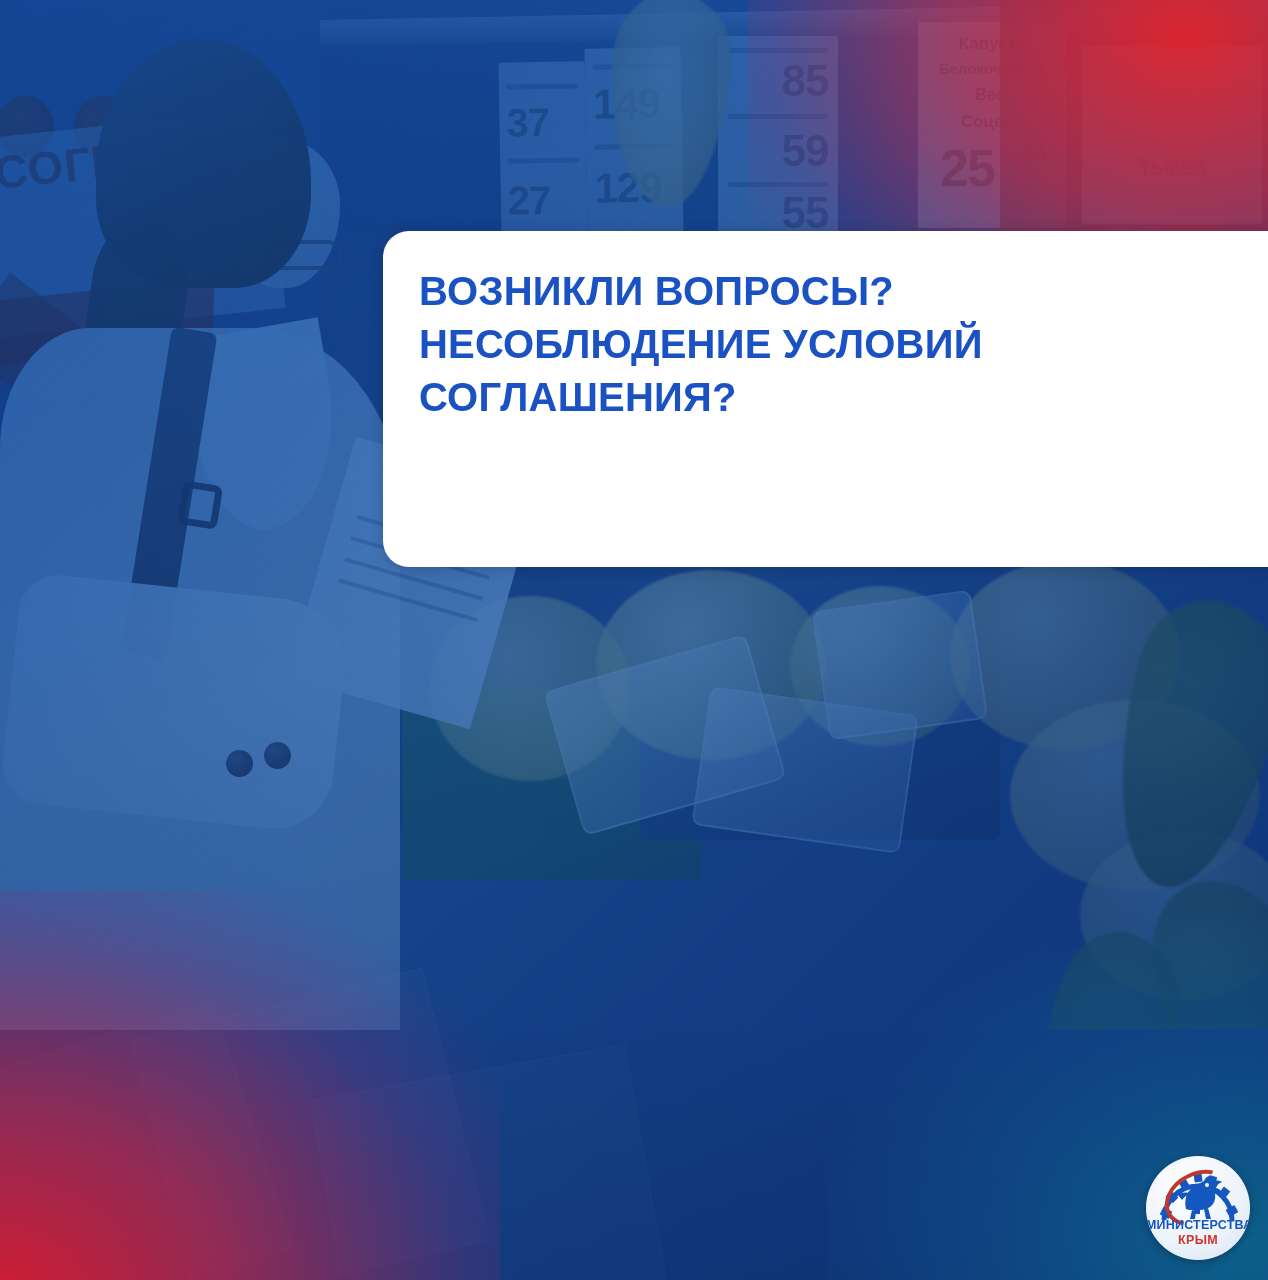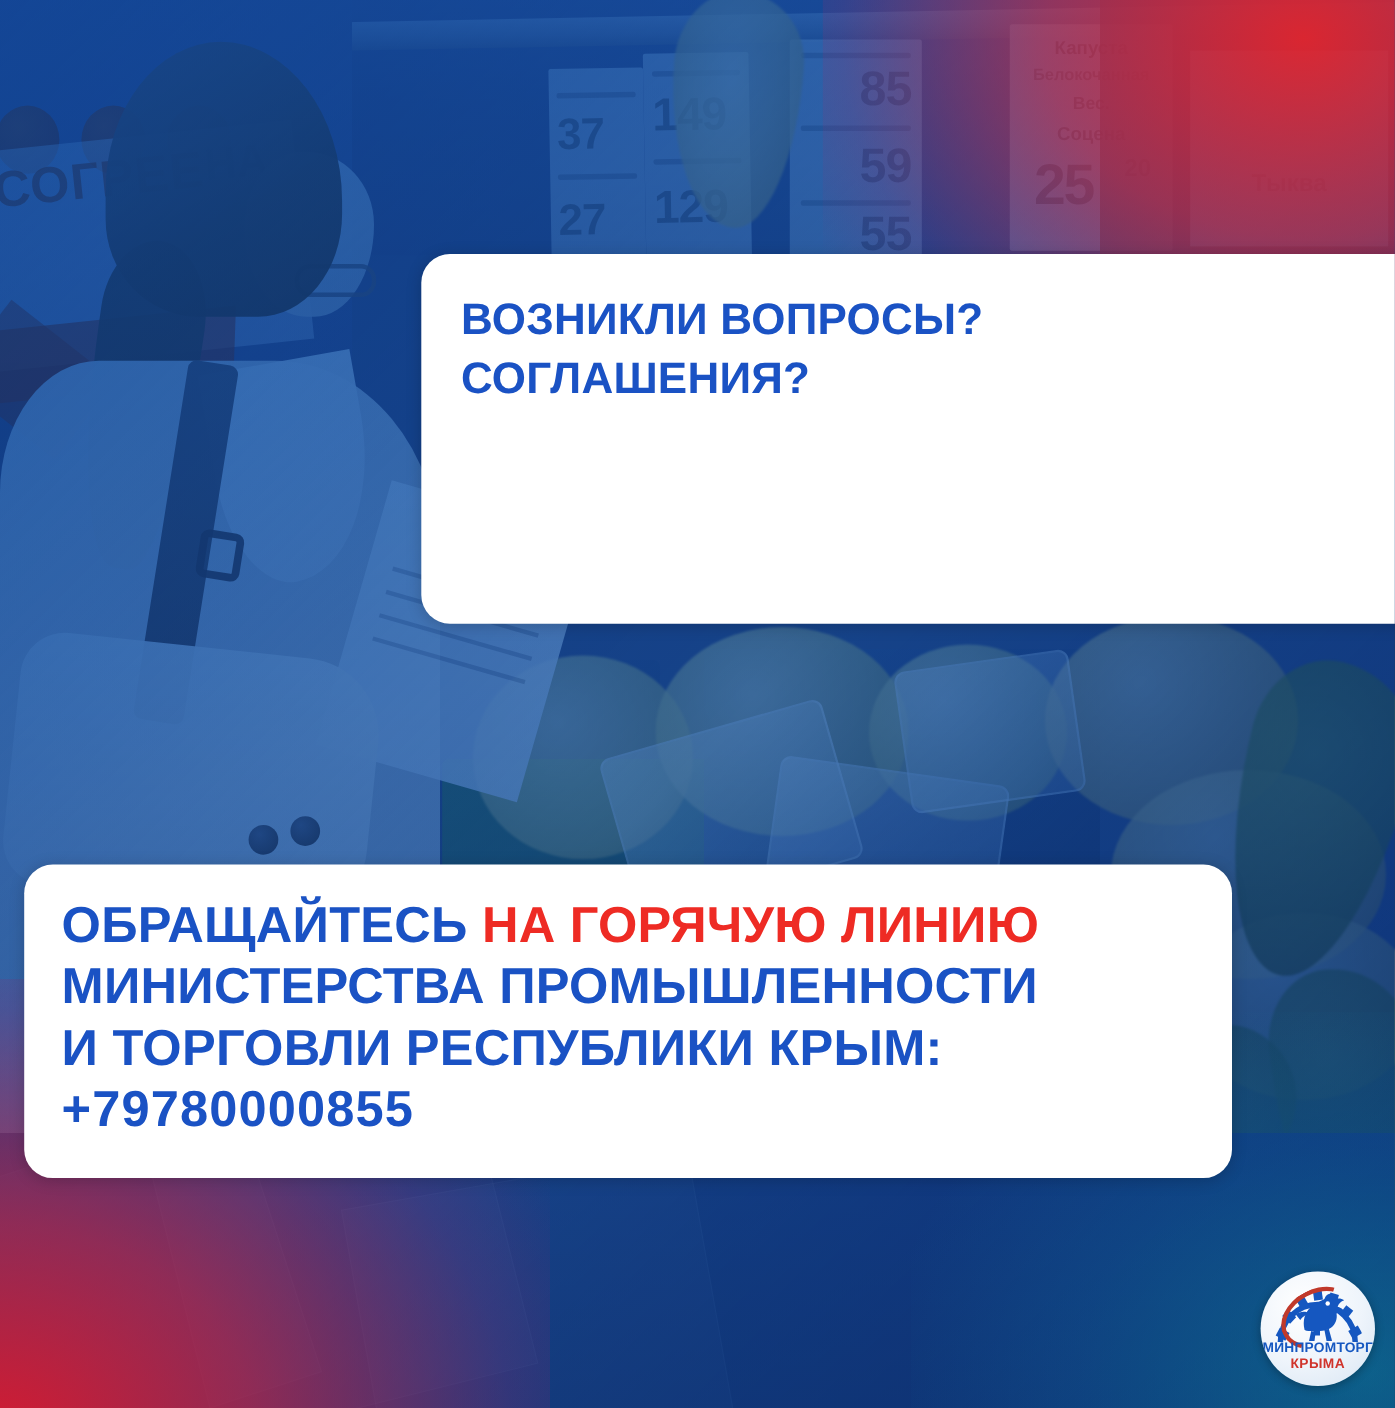--- a/index.html
+++ b/index.html
@@ -429,32 +429,25 @@
     <div class="grade-blue"></div>
     <div class="grade-blue2"></div>
     <div class="grade-red-tr"></div>
     <div class="grade-red-bl"></div>
     <div class="grade-cyan"></div>
   </div>
 
   <div class="card" id="card-top">
     <div class="headline">
       <span class="hl-line">ВОЗНИКЛИ ВОПРОСЫ?</span>
+      <span class="hl-line">НЕСОБЛЮДЕНИЕ УСЛОВИЙ</span>
       <span class="hl-line">СОГЛАШЕНИЯ?</span>
     </div>
   </div>
 
-  <div class="card" id="card-bottom">
-    <div class="calltext">
-      <span class="hl-line"><span>ОБРАЩАЙТЕСЬ </span><span class="hot">НА ГОРЯЧУЮ ЛИНИЮ</span></span>
-      <span class="hl-line">МИНИСТЕРСТВА ПРОМЫШЛЕННОСТИ</span>
-      <span class="hl-line">И ТОРГОВЛИ РЕСПУБЛИКИ КРЫМ:</span>
-      <span class="phone">+79780000855</span>
-    </div>
-  </div>
 
   <div id="logo">
     <svg class="logo-gear" viewBox="0 0 80 62">
       <g fill="none" stroke="#1557c0" stroke-width="5">
         <path d="M6 56 A34 34 0 0 1 74 56"></path>
       </g>
       <g fill="#1557c0">
         <rect x="4" y="44" width="8" height="10" transform="rotate(-62 8 49)"></rect>
         <rect x="10" y="28" width="8" height="10" transform="rotate(-46 14 33)"></rect>
         <rect x="22" y="15" width="8" height="10" transform="rotate(-30 26 20)"></rect>
@@ -467,17 +460,17 @@
     <div class="logo-swoosh"></div>
     <svg class="logo-griffin" viewBox="0 0 52 52">
       <g fill="#1557c0">
         <path d="M12 40 C10 32 12 24 18 19 C22 15 27 14 30 12 C31 9 33 7 36 7 C35 10 36 12 38 13 C41 11 45 11 48 13 C45 14 43 16 42 19 C46 20 49 23 50 27 C47 25 44 24 41 25 C42 30 40 35 36 38 C33 40 29 41 26 41 L26 45 L20 45 L20 41 C17 41 14 41 12 40 Z"></path>
         <circle cx="33" cy="16" r="2" fill="#ffffff"></circle>
         <path d="M18 41 L16 50 L21 50 L22 42 Z"></path>
         <path d="M30 40 L32 50 L37 50 L34 39 Z"></path>
         <path d="M4 26 C8 23 13 23 17 25 C13 26 10 28 8 31 Z"></path>
       </g>
     </svg>
-    <div class="logo-t1">МИНПРОМТОРГ</div>
-    <div class="logo-t2">КРЫМА</div>
+    <div class="logo-t1">МИНИСТЕРСТВА</div>
+    <div class="logo-t2">КРЫМ</div>
   </div>
 
 </div>
 
 </body></html>

